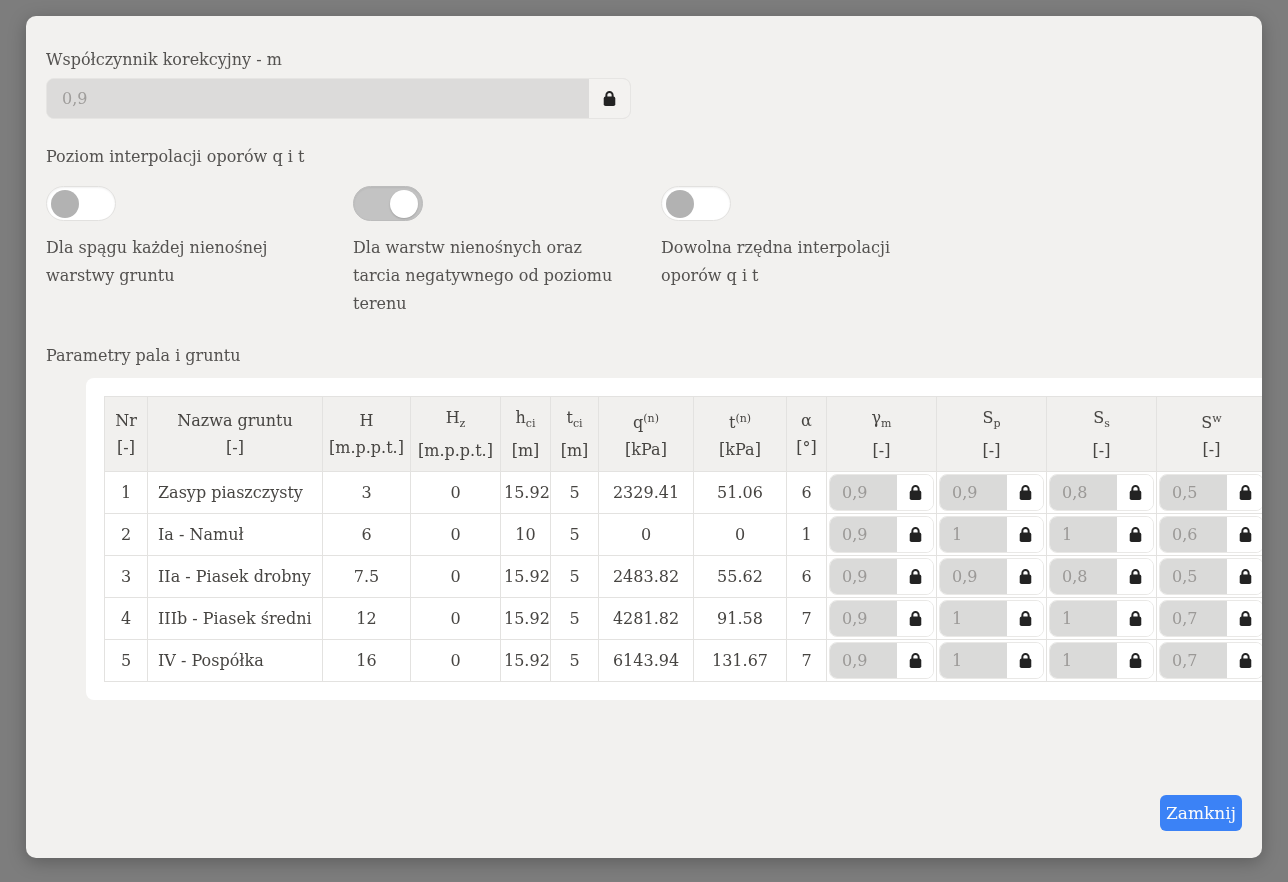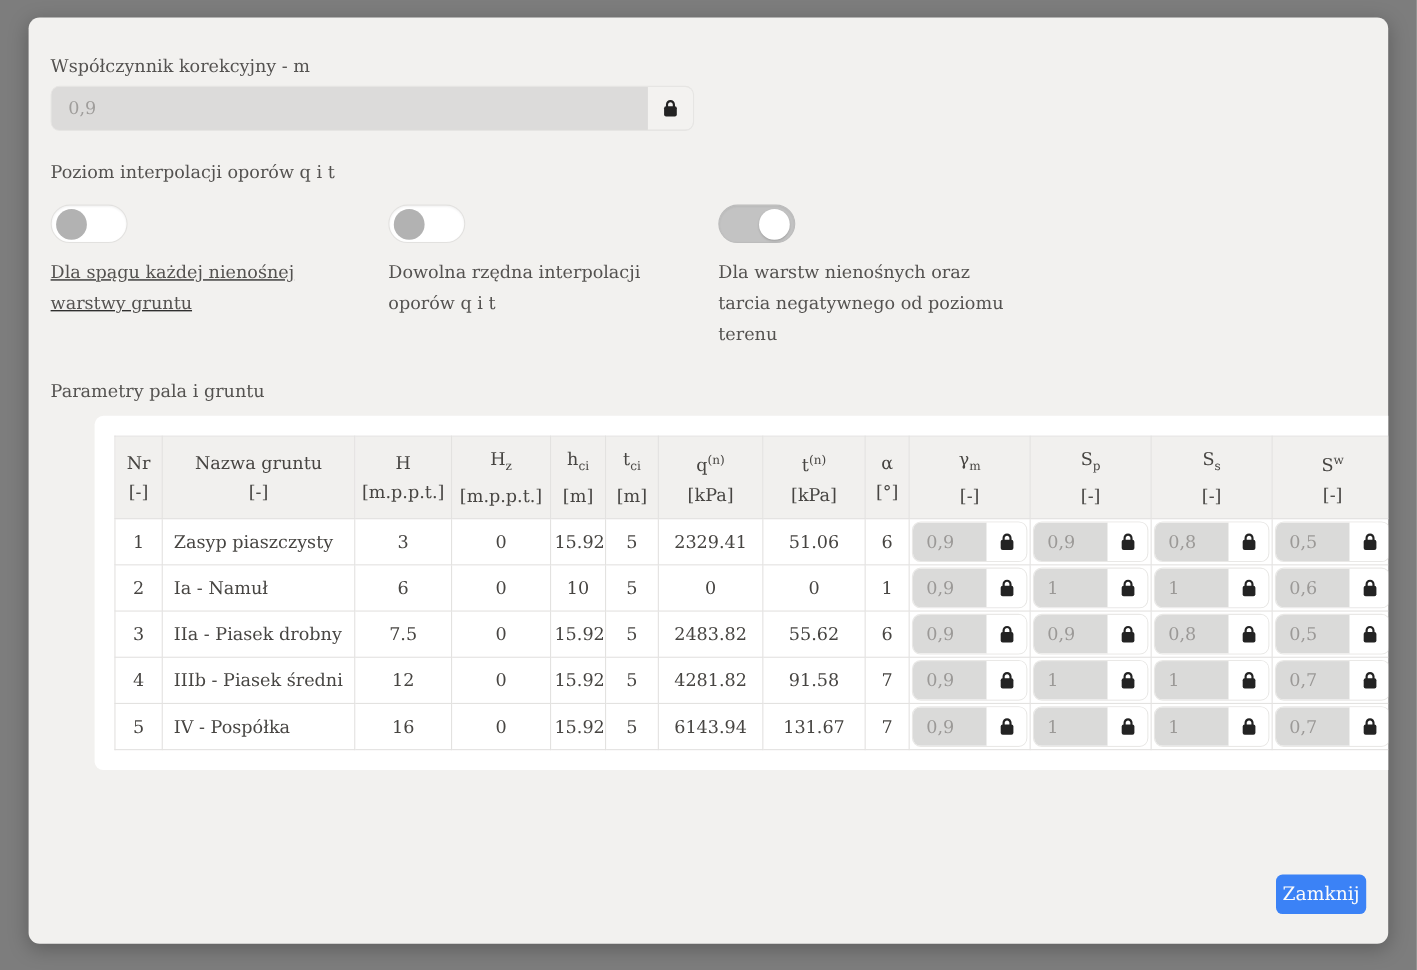--- a/index.html
+++ b/index.html
@@ -49,21 +49,21 @@
   }
   .lock-btn {
     width:41px; border:none; background:#f3f2f0; cursor:pointer;
     display:flex; align-items:center; justify-content:center;
   }
 
   .section-label { font-size:16px; color:#545250; margin-top:28px; }
 
   .toggles-row { display:flex; margin-top:20px; }
   .toggle-col { display:flex; flex-direction:column; }
-  .toggle-col.c1 { width:307px;text-decoration:underline; }
+  .toggle-col.c1 { width:307px; }
   .toggle-col.c2 { width:308px; }
   .toggle-col.c3 { width:300px; }
   .toggle {
     width:70px; height:35px; border-radius:18px;
     background:#ffffff; border:1px solid #e2e1df;
     position:relative; cursor:pointer;
     box-shadow:inset 0 1px 2px rgba(0,0,0,.06);
   }
   .toggle .knob {
     position:absolute; top:3px; left:4px;
@@ -145,31 +145,31 @@
 
     <div class="section-label">Poziom interpolacji oporów q i t</div>
 
     <div class="toggles-row">
       <div class="toggle-col c1">
         <div class="toggle">
             <div class="knob"></div>
           </div>
         <div class="toggle-label">Dla spągu każdej nienośnej warstwy gruntu</div>
       </div>
+      <div class="toggle-col c2">
+        <div class="toggle on">
+            <div class="knob"></div>
+          </div>
+        <div class="toggle-label">Dla warstw nienośnych oraz tarcia negatywnego od poziomu terenu</div>
+      </div>
       <div class="toggle-col c3">
         <div class="toggle">
             <div class="knob"></div>
           </div>
         <div class="toggle-label">Dowolna rzędna interpolacji oporów q i t</div>
-      </div>
-      <div class="toggle-col c2">
-        <div class="toggle on">
-            <div class="knob"></div>
-          </div>
-        <div class="toggle-label">Dla warstw nienośnych oraz tarcia negatywnego od poziomu terenu</div>
       </div>
     </div>
 
     <div class="section-label">Parametry pala i gruntu</div>
 
     <div class="table-card">
       <table>
         <colgroup id="table-cols">
             <col style="width: 43px;">
             <col style="width: 175px;">

